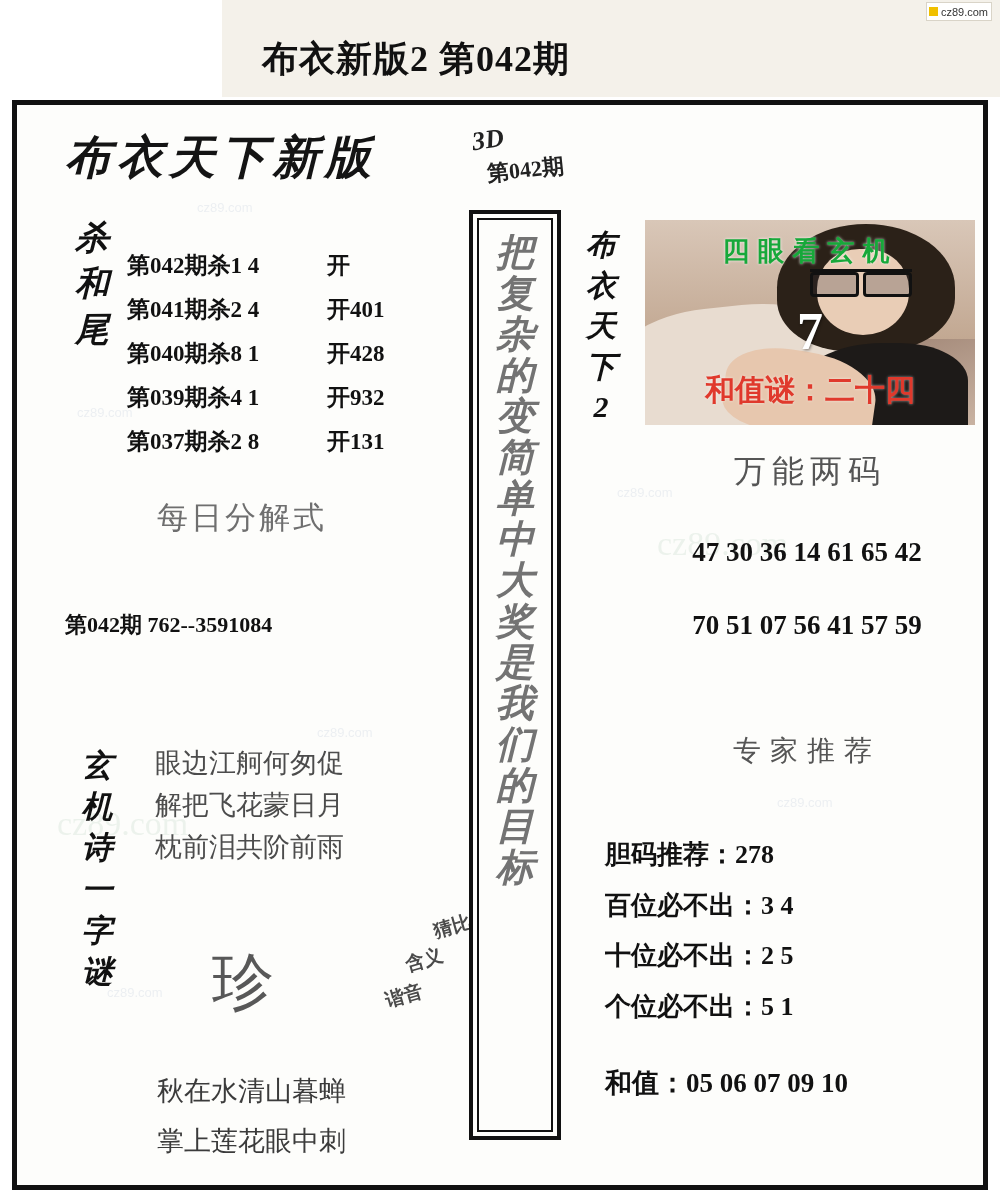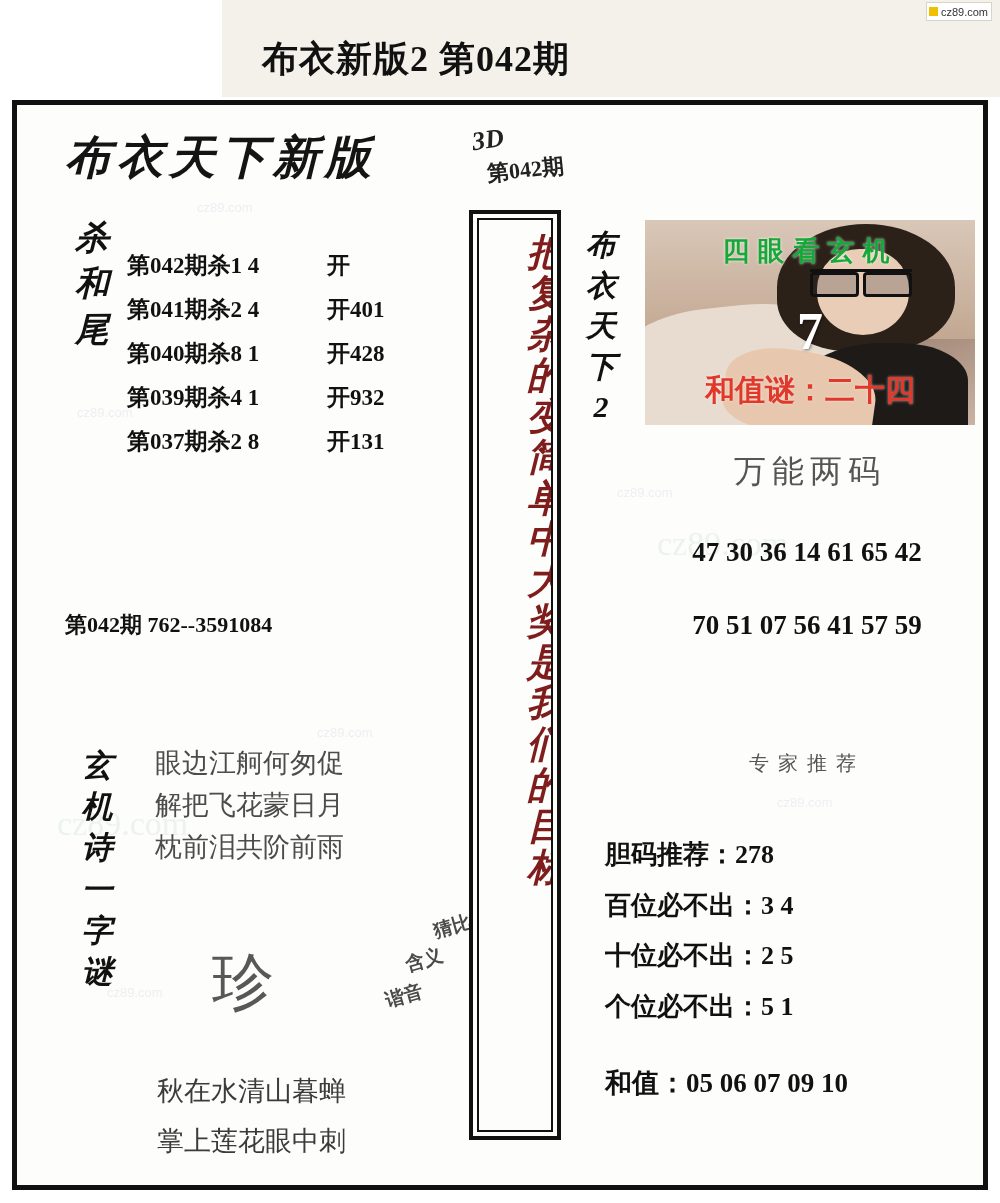--- a/index.html
+++ b/index.html
@@ -268,24 +268,23 @@
     padding-top: 12px;
     overflow: hidden;
   }
   .banner-text {
     width: 100%;
     font-size: 38px;
     line-height: 1.08;
     font-weight: bold;
     font-style: italic;
     text-align: center;
-    color: #7f1d1d;
+    color: #737373;
     font-family: "Liberation Serif", serif;
     letter-spacing: 0;
-    padding-left: 31px;
   }
 
   
   .v-brand2 {
     position: absolute;
     left: 562px; top: 120px;
     width: 44px;
     font-size: 30px;
     font-weight: bold;
     font-style: italic;
@@ -418,24 +417,24 @@
     font-size: 27px;
     font-weight: bold;
     color: #111;
     white-space: nowrap;
   }
   .tcr1 { top: 432px; }
   .tcr2 { top: 505px; }
 
   .expert-title {
     position: absolute;
-    left: 620px; top: 645px;
+    left: 620px; top: 627px;
     width: 340px;
     text-align: center;
-    font-size: 20px;
+    font-size: 28px;
     color: #555;
     letter-spacing: 9px;
     font-family: "Liberation Serif", serif;
     white-space: nowrap;
   }
   .expert-rows {
     position: absolute;
     left: 588px; top: 725px;
     width: 380px;
   }
@@ -513,20 +512,21 @@
       <div class="kill-row">
         <span class="k-left">第039期杀4 1</span>
         <span class="k-right">开932</span>
       </div>
       <div class="kill-row">
         <span class="k-left">第037期杀2 8</span>
         <span class="k-right">开131</span>
       </div>
     </div>
 
+    <div class="daily">每日分解式</div>
     <div class="code-line">第042期 762--3591084</div>
 
     <div class="vlabel-poem">玄机诗一字谜</div>
     <div class="poem">
       <div>眼边江舸何匆促</div>
       <div>解把飞花蒙日月</div>
       <div>枕前泪共阶前雨</div>
     </div>
     <div class="riddle-char">珍</div>
     <div class="riddle-hints">

